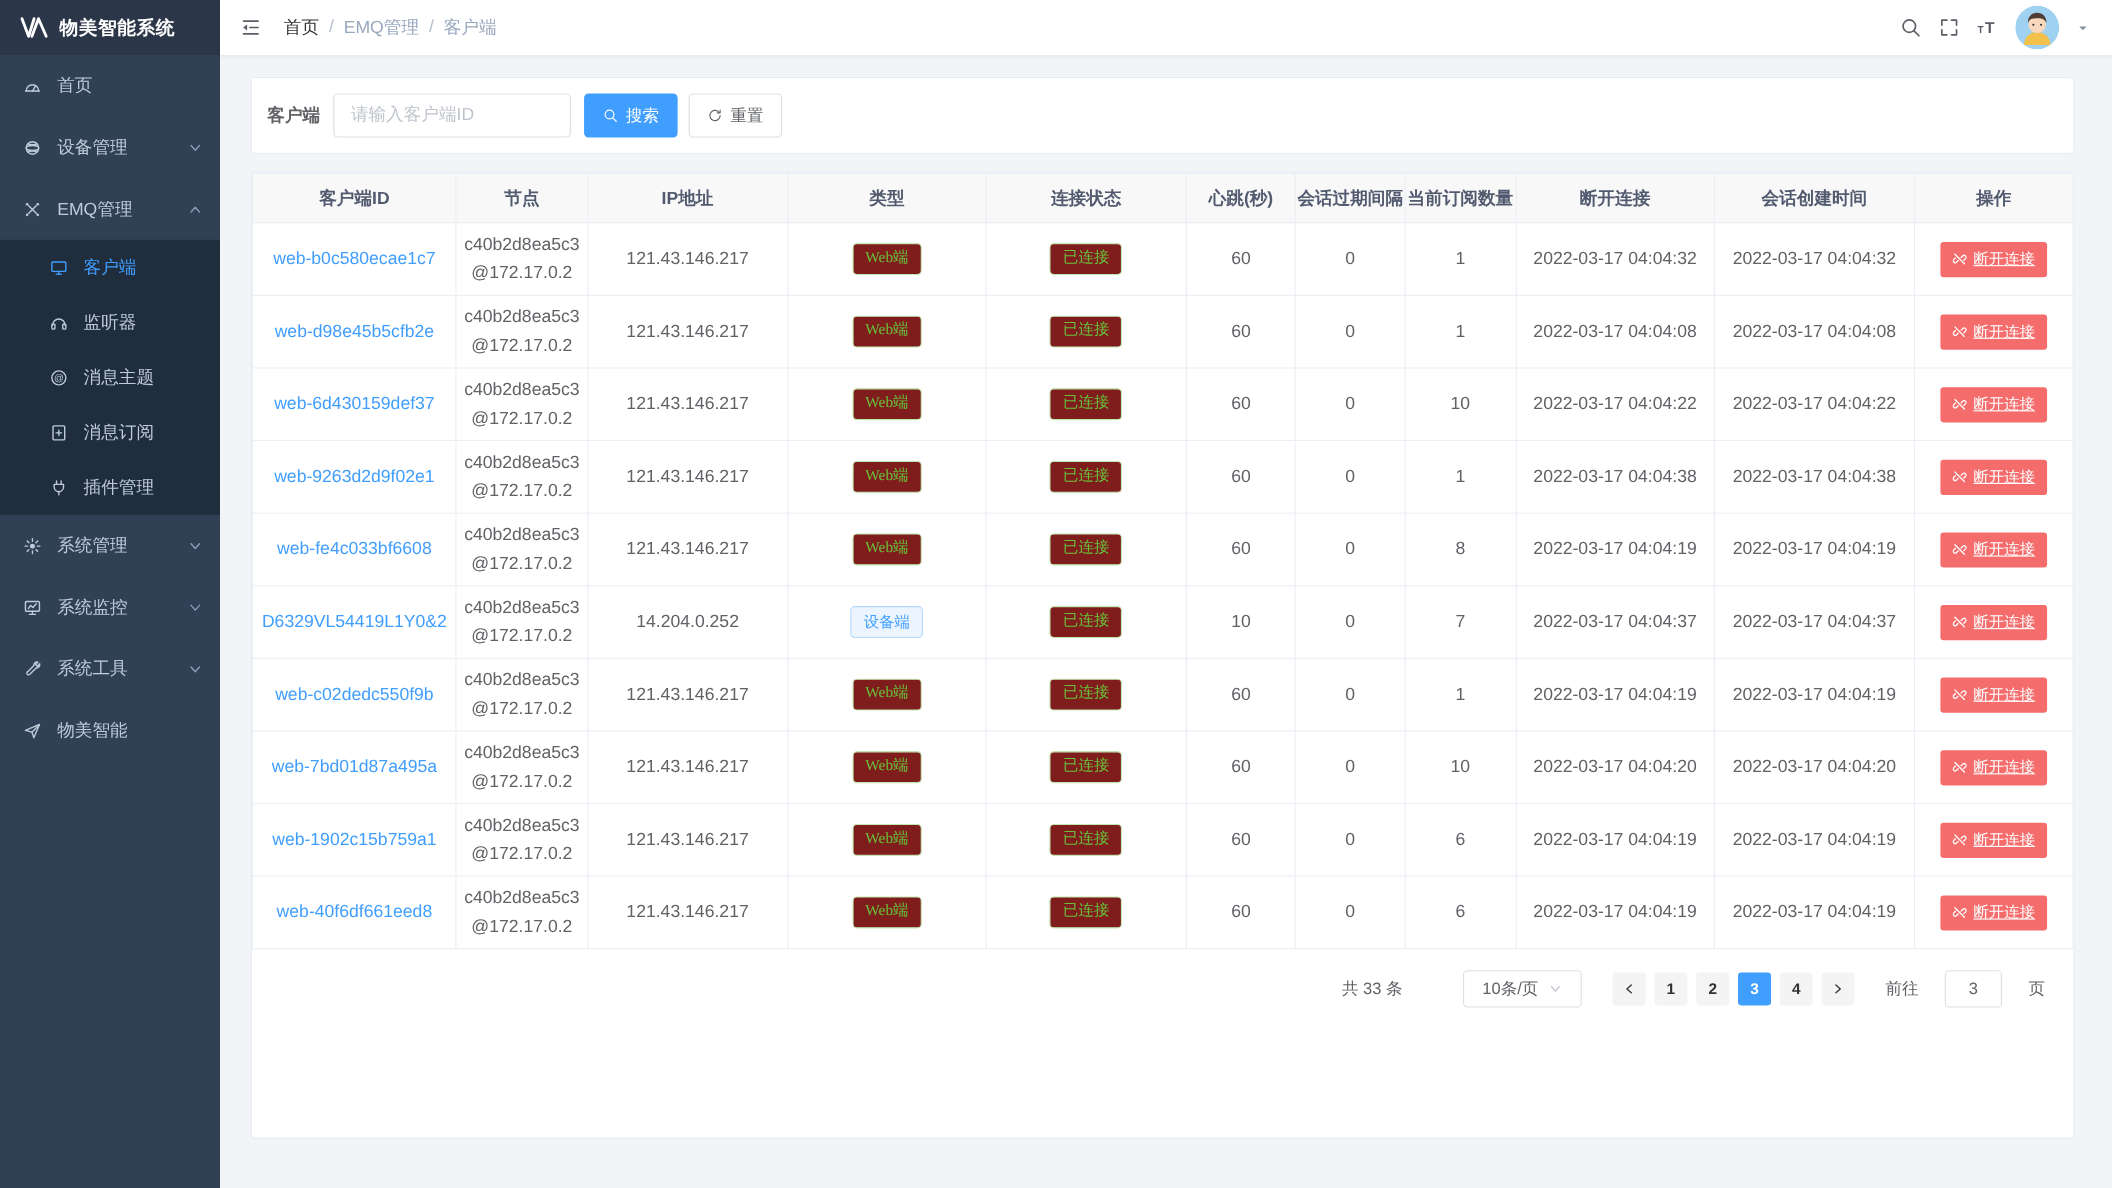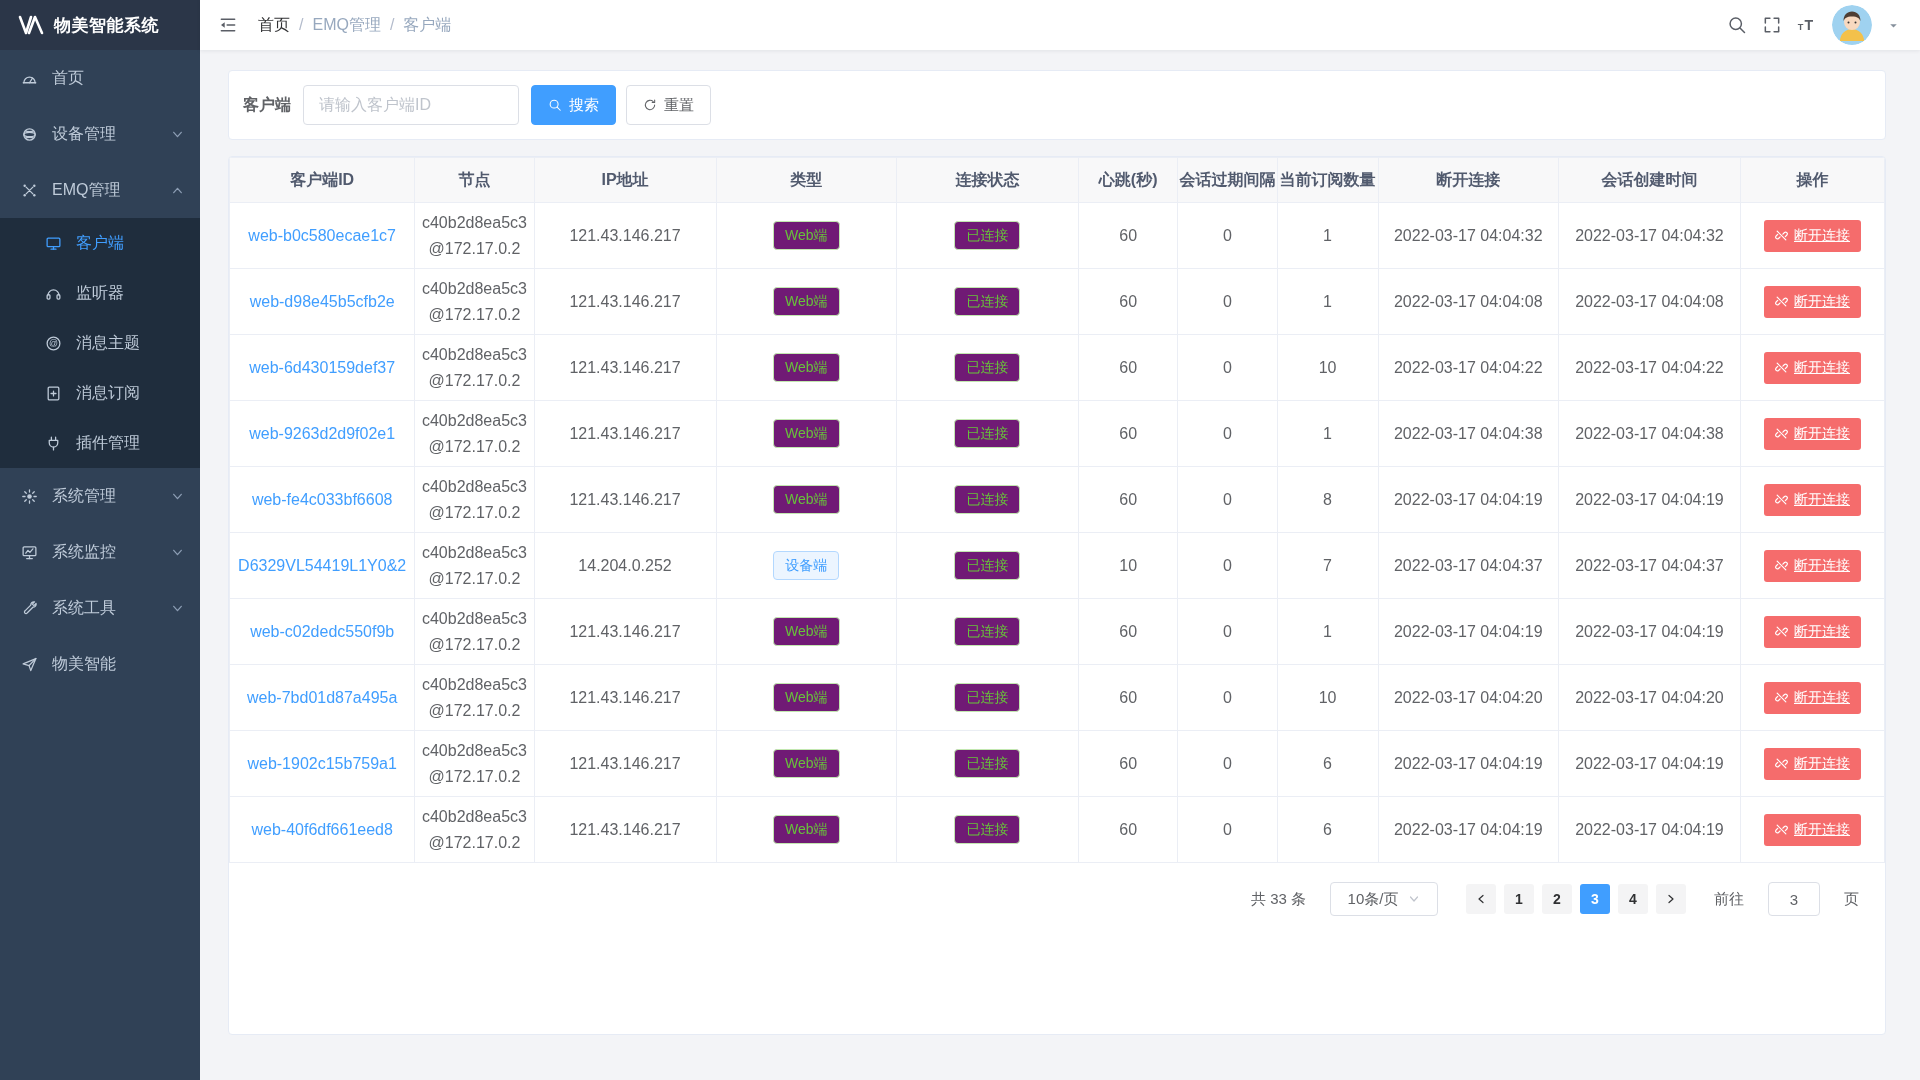--- a/index.html
+++ b/index.html
@@ -51,27 +51,27 @@
   .btn-icon svg { width:14px; height:14px; }
   .btn-primary { margin-left:12px; background:#409eff; color:#fff; border:1px solid #409eff; }
   .btn-plain { margin-left:10px; background:#fff; color:#606266; border:1px solid #dcdfe6; }
   .table-card { flex:1; display:flex; flex-direction:column; overflow:hidden; }
   table { width:100%; border-collapse:collapse; table-layout:fixed; }
   th { height:45px; background:#f8f8f9; color:#515a6e; font-weight:700; font-size:16px; border:1px solid #ebeef5; text-align:center; }
   td { height:66px; border:1px solid #ebeef5; text-align:center; font-size:16px; color:#606266; padding:4px 6px; }
   .link { color:#409eff; text-decoration:none; cursor:pointer; }
   .node-line { line-height:1.6; }
   .badge { display:inline-block; padding:5px 11px; border-radius:4px; font-size:14px; border:1px solid; line-height:1.2; }
-  .badge.green { background:#701a75; border-color:#c2e7b0; color:#67c23a; }
+  .badge.green { background:#7f1d1d; border-color:#c2e7b0; color:#67c23a;font-family:Liberation Serif, serif; }
   .badge.blue  { background:#ecf5ff; border-color:#b3d8ff; color:#409eff; }
   .btn-danger { background:#f56c6c; color:#fff; border:none; border-radius:3px; height:32px; padding:0 11px; font-size:14px; display:inline-flex; align-items:center; gap:6px; cursor:pointer; font-family:inherit; white-space:nowrap;text-decoration:underline; }
   .btn-danger svg { width:13px; height:13px; }
   
   .pagination { display:flex; align-items:center; justify-content:flex-end; gap:24px; padding:19px 26px; font-size:15px; color:#606266; }
-  .page-size-select { width:108px; height:34px; border:1px solid #dcdfe6; border-radius:4px; display:flex; align-items:center; justify-content:center; gap:10px; color:#606266; cursor:pointer; background:#fff; }
+  .page-size-select { width:108px; height:34px; border:1px solid #dcdfe6; border-radius:4px; display:flex; align-items:center; justify-content:center; gap:10px; color:#606266; cursor:pointer; background:#fff;margin-left:31px; }
   .select-caret { display:flex; color:#c0c4cc; }
   .select-caret svg { width:12px; height:12px; transform:rotate(90deg); }
   .pager { display:flex; align-items:center; gap:8px; margin:0 4px; }
   .page-btn { min-width:30px; height:30px; background:#f4f4f5; border:none; border-radius:3px; color:#303133; font-size:14px; font-weight:700; display:flex; align-items:center; justify-content:center; cursor:pointer; font-family:inherit; padding:0 6px; }
   .page-btn.active { background:#409eff; color:#fff; }
   .page-btn svg { width:12px; height:12px; }
   .page-btn.prev svg { transform:rotate(180deg); }
   .goto-input { width:52px; height:34px; border:1px solid #dcdfe6; border-radius:4px; text-align:center; font-size:15px; color:#606266; outline:none; font-family:inherit; }
 </style>
 </head>

